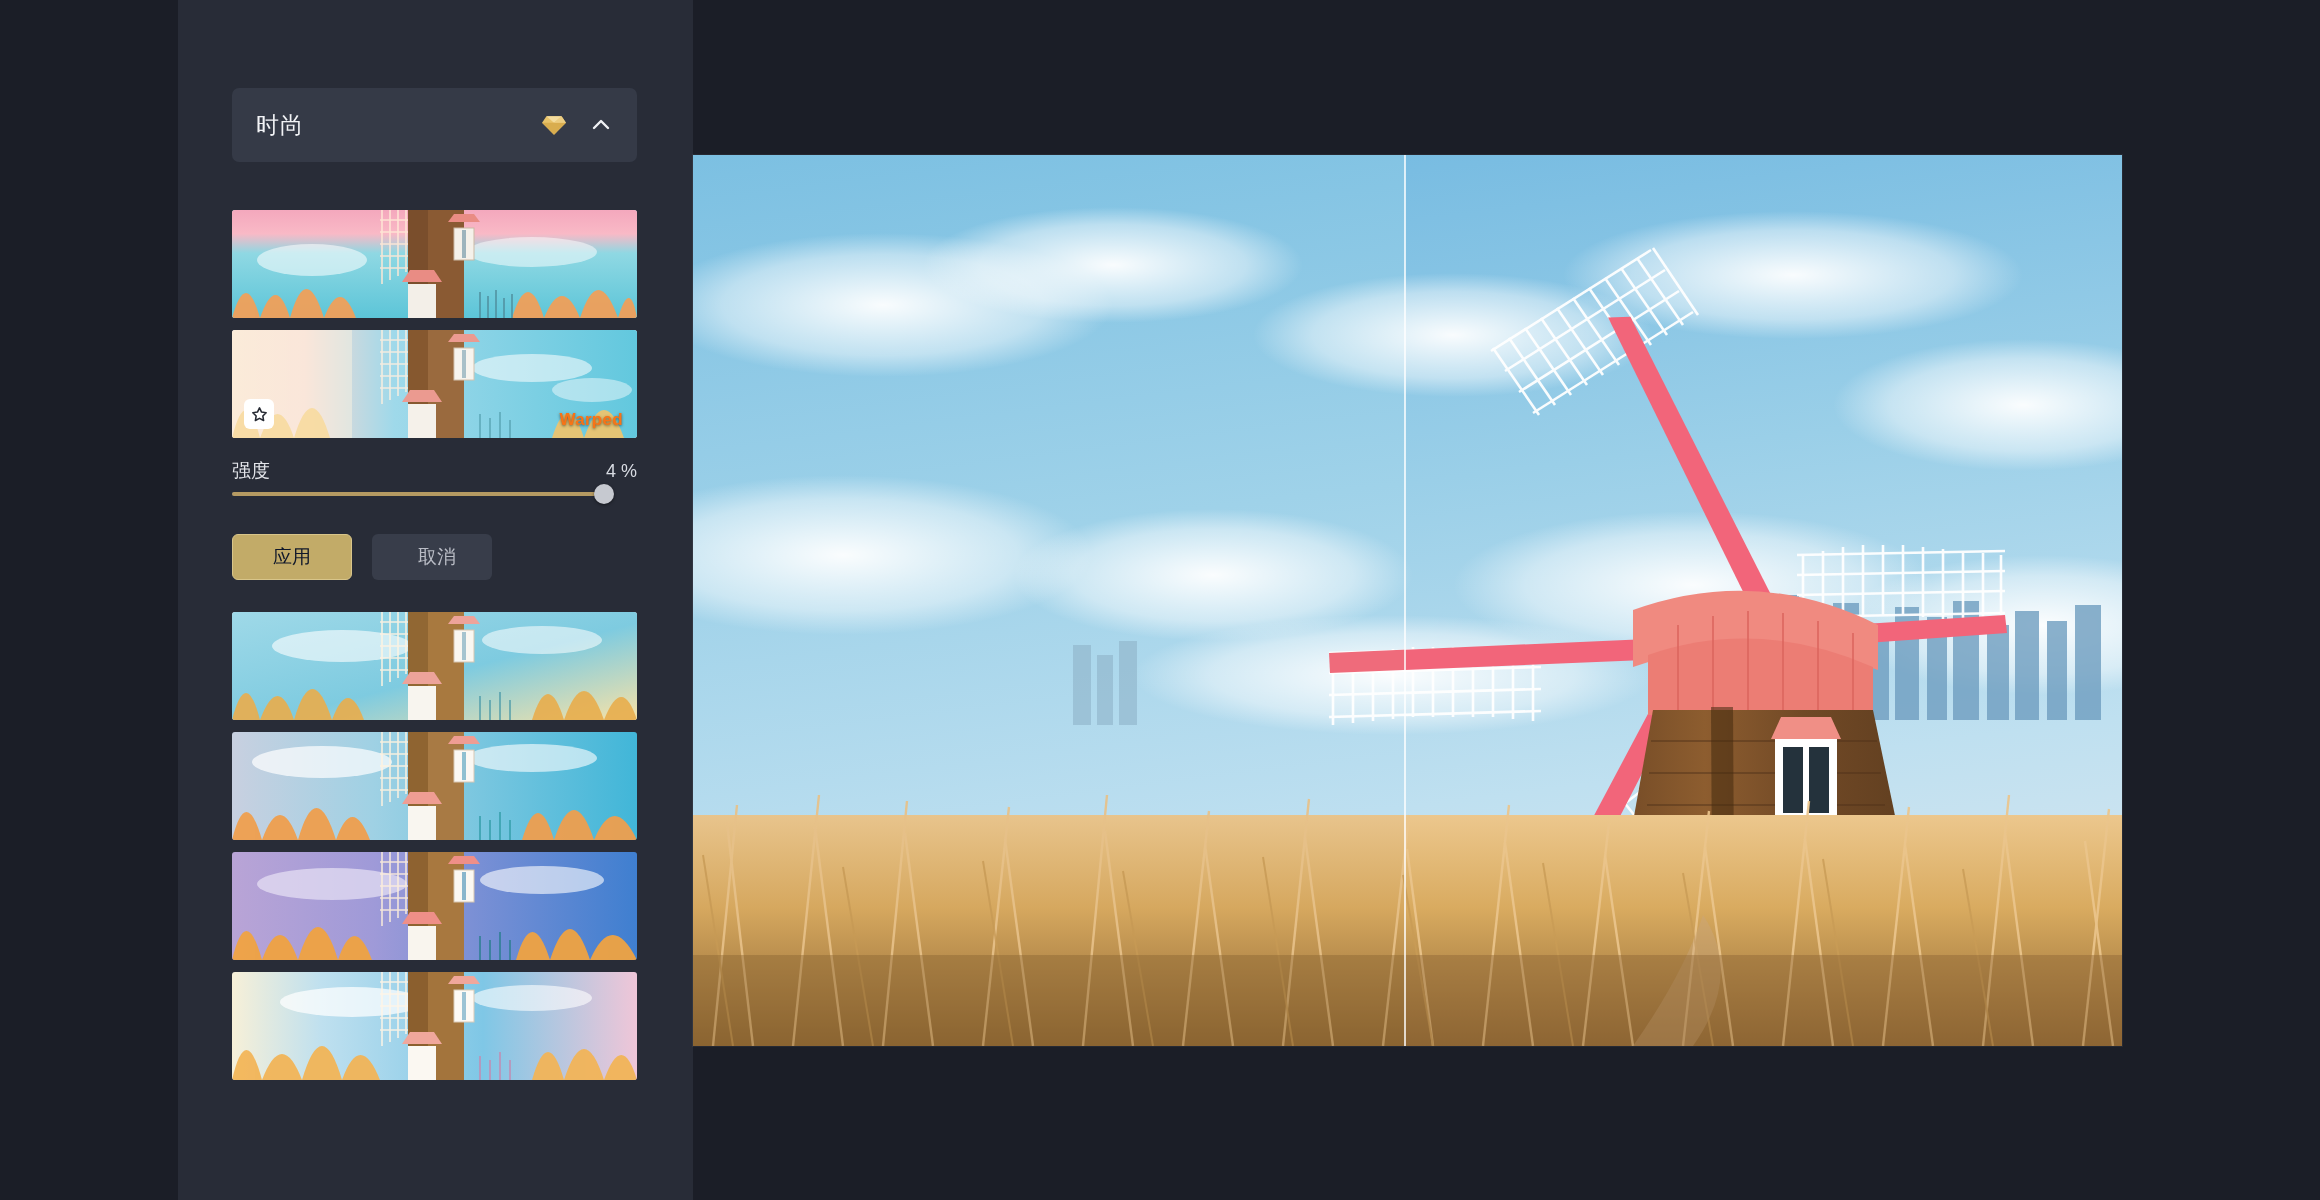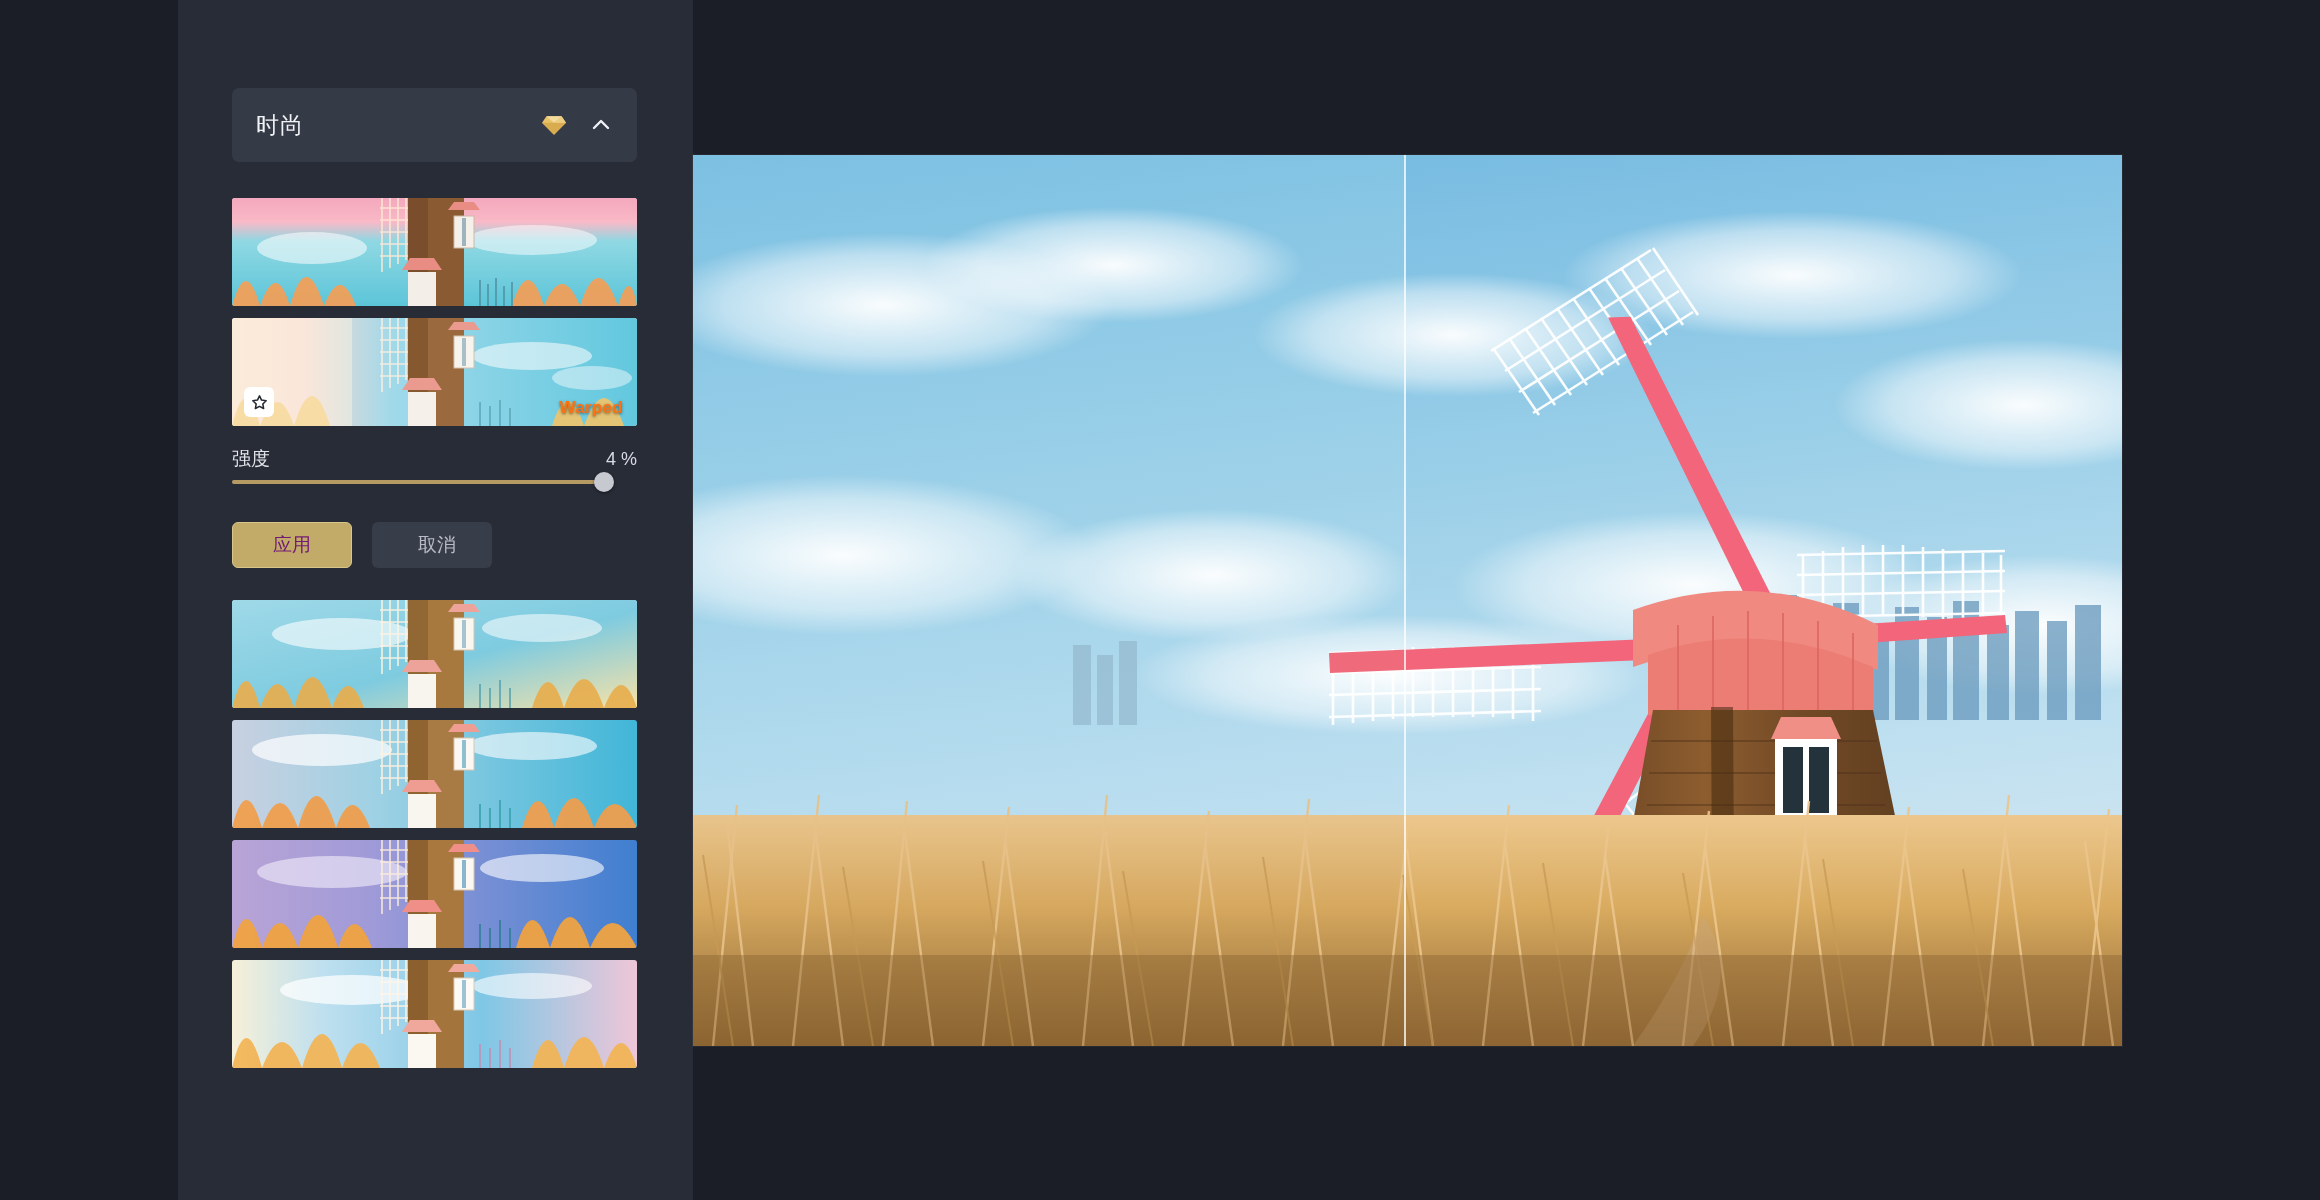--- a/index.html
+++ b/index.html
@@ -40,21 +40,21 @@
 
   
   .category-header {
     width: 405px;
     height: 74px;
     background: #353a47;
     border-radius: 7px;
     display: flex;
     align-items: center;
     padding: 0 24px;
-    margin-bottom: 36px;
+    margin-bottom: 48px;
   }
   .category-title {
     font-size: 23px;
     color: #f2f3f6;
     font-weight: 400;
     letter-spacing: 1px;
     flex: 1;
   }
   .header-icons {
     display: flex;
@@ -160,21 +160,21 @@
     font-size: 19px;
     display: flex;
     align-items: center;
     justify-content: center;
     cursor: pointer;
     border: 1px solid transparent;
     font-family: inherit;
   }
   .btn-apply {
     background: #c2ab68;
-    color: #701a75;
+    color: #0f172a;
     border-color: #d8c58a;
   }
   .btn-cancel {
     background: #383d4a;
     color: #b9bcc5;
     padding-left: 36px;
   }
 
   
   #stage {

